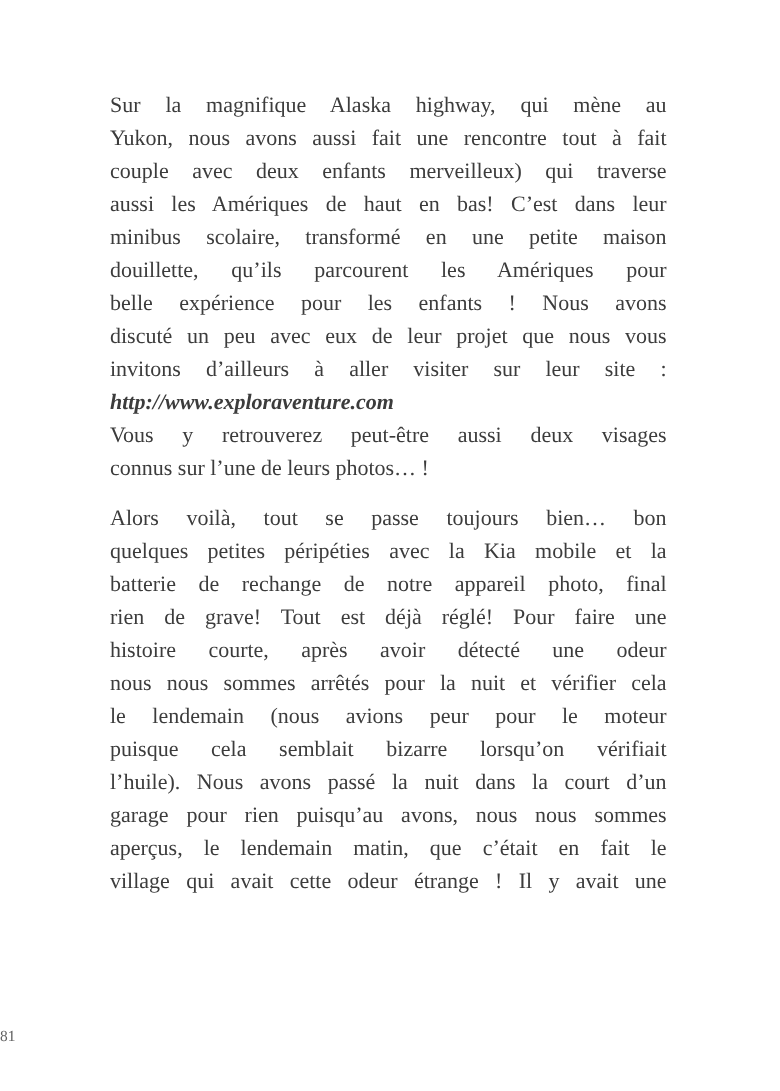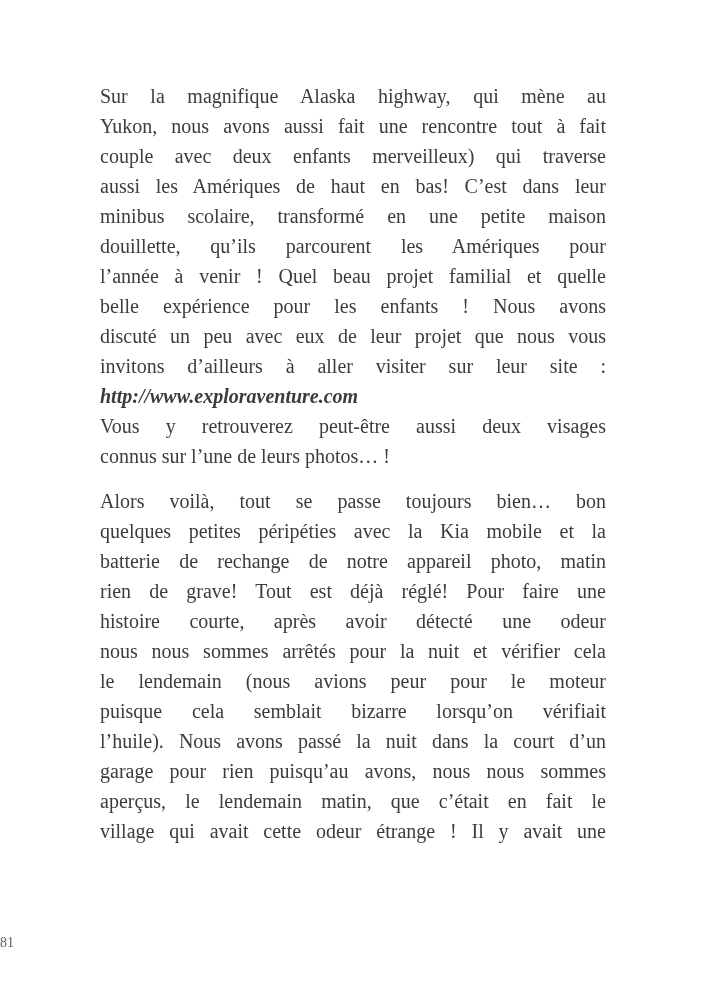--- a/index.html
+++ b/index.html
@@ -54,32 +54,31 @@
 
 <div class="page">
   <div class="text-block">
       <div class="paragraph">
         <div class="line">Sur la magnifique Alaska highway, qui mène au</div>
         <div class="line">Yukon, nous avons aussi fait une rencontre tout à fait</div>
         <div class="line">couple avec deux enfants merveilleux) qui traverse</div>
         <div class="line">aussi les Amériques de haut en bas! C’est dans leur</div>
         <div class="line">minibus scolaire, transformé en une petite maison</div>
         <div class="line">douillette, qu’ils parcourent les Amériques pour</div>
-        <div class="line">l’année à venir ! Quel beau projet familial et quelle</div>
         <div class="line">belle expérience pour les enfants ! Nous avons</div>
         <div class="line">discuté un peu avec eux de leur projet que nous vous</div>
         <div class="line">invitons d’ailleurs à aller visiter sur leur site :</div>
         <div class="line last-line bold-italic">http://www.exploraventure.com</div>
         <div class="line">Vous y retrouverez peut-être aussi deux visages</div>
         <div class="line last-line">connus sur l’une de leurs photos… !</div>
       </div>
       <div class="paragraph">
         <div class="line">Alors voilà, tout se passe toujours bien… bon</div>
         <div class="line">quelques petites péripéties avec la Kia mobile et la</div>
-        <div class="line">batterie de rechange de notre appareil photo, matin</div>
+        <div class="line">batterie de rechange de notre appareil photo, final</div>
         <div class="line">rien de grave! Tout est déjà réglé! Pour faire une</div>
         <div class="line">histoire courte, après avoir détecté une odeur</div>
         <div class="line">nous nous sommes arrêtés pour la nuit et vérifier cela</div>
         <div class="line">le lendemain (nous avions peur pour le moteur</div>
         <div class="line">puisque cela semblait bizarre lorsqu’on vérifiait</div>
         <div class="line">l’huile). Nous avons passé la nuit dans la court d’un</div>
         <div class="line">garage pour rien puisqu’au avons, nous nous sommes</div>
         <div class="line">aperçus, le lendemain matin, que c’était en fait le</div>
         <div class="line">village qui avait cette odeur étrange ! Il y avait une</div>
       </div>

